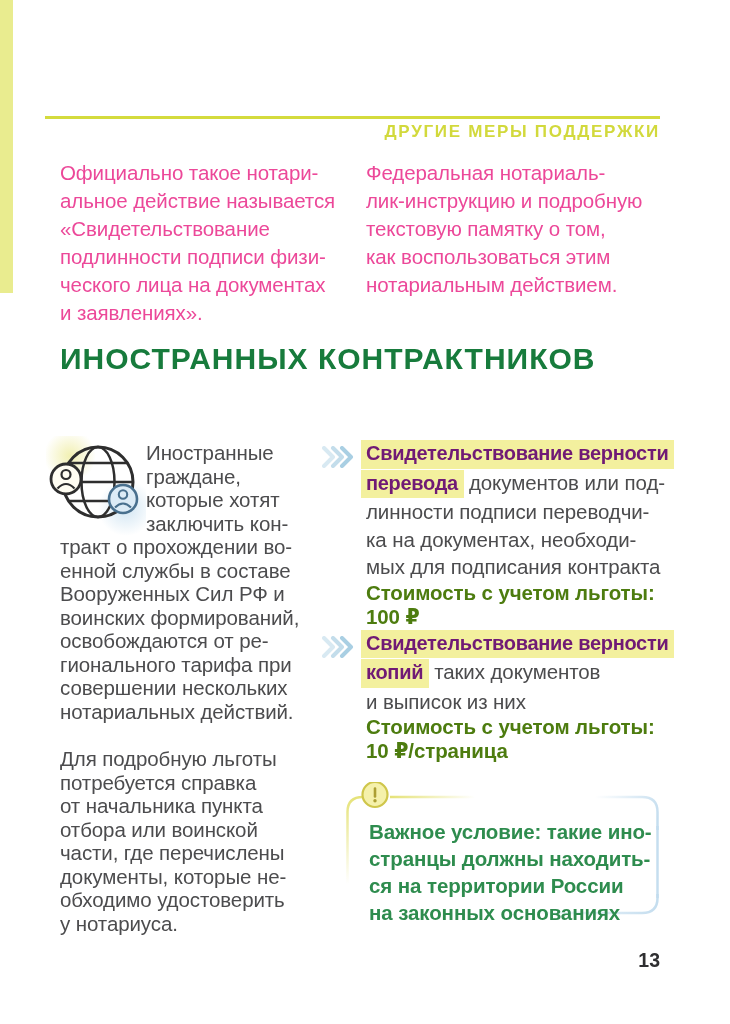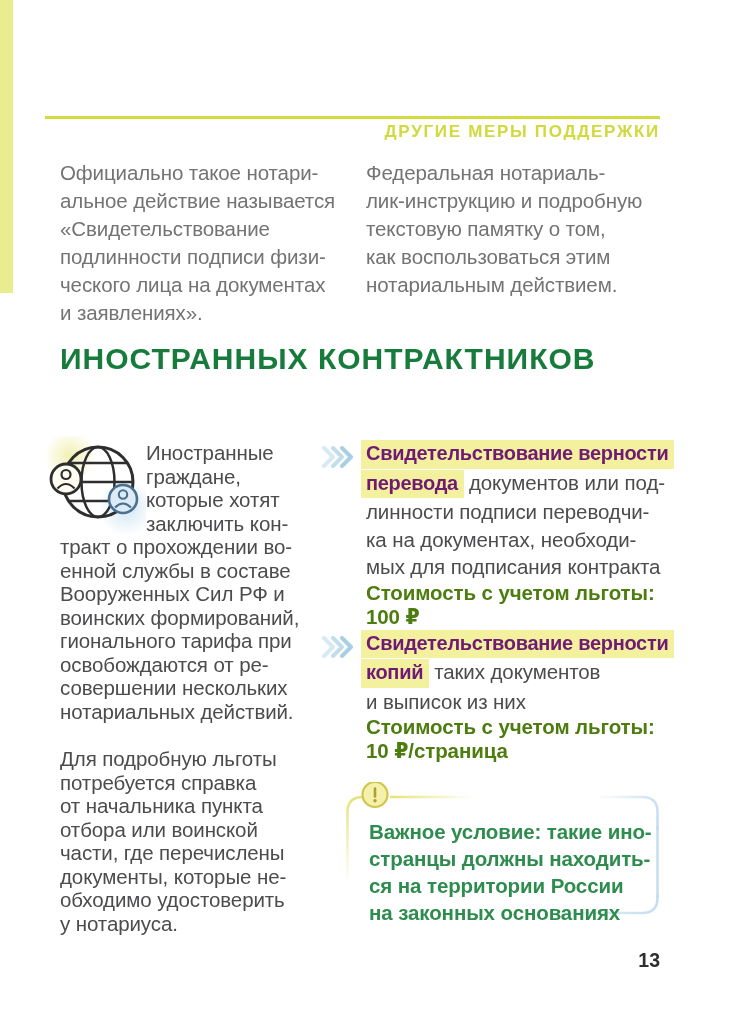--- a/index.html
+++ b/index.html
@@ -13,21 +13,21 @@
   .accent-bar{position:absolute;left:0;top:0;width:13px;height:293px;background:#e9ec8f;}
 
   .kicker{
     position:absolute;top:84px;right:70px;
     font-size:17px;font-weight:700;letter-spacing:1.7px;
     line-height:24px;color:#d2d93c;margin-top:36px;
   }
   .rule{position:absolute;left:45px;top:116px;width:615px;height:3px;background:#d4db3d;}
 
   .intro{position:absolute;left:60px;top:159px;width:600px;display:flex;gap:33px;}
-  .intro .col{font-size:20.5px;line-height:28px;letter-spacing:-0.1px;color:#737373;}
+  .intro .col{font-size:20.5px;line-height:28px;letter-spacing:-0.1px;color:#ec4899;}
   .intro-left{width:273px;}
   .intro-right{width:294px;}
 
   .heading{
     position:absolute;left:60px;top:341px;margin:0;
     font-size:30px;line-height:35px;font-weight:700;letter-spacing:1px;
     color:#177b3c;
   }
 
   .main{position:absolute;left:60px;top:437px;width:604px;display:flex;gap:33px;}
@@ -130,22 +130,22 @@
       </svg>
       <div class="para1">
         <span class="ln indent">Иностранные</span>
         <span class="ln indent">граждане,</span>
         <span class="ln indent">которые хотят</span>
         <span class="ln indent">заключить кон-</span>
         <span class="ln">тракт о прохождении во-</span>
         <span class="ln">енной службы в составе</span>
         <span class="ln">Вооруженных Сил РФ и</span>
         <span class="ln">воинских формирований,</span>
+        <span class="ln">освобождаются от ре-</span>
         <span class="ln">гионального тарифа при</span>
-        <span class="ln">освобождаются от ре-</span>
         <span class="ln">совершении нескольких</span>
         <span class="ln">нотариальных действий.</span>
       </div>
       <div class="para2">
         <span class="ln">Для подробную льготы</span>
         <span class="ln">потребуется справка</span>
         <span class="ln">от начальника пункта</span>
         <span class="ln">отбора или воинской</span>
         <span class="ln">части, где перечислены</span>
         <span class="ln">документы, которые не-</span>

